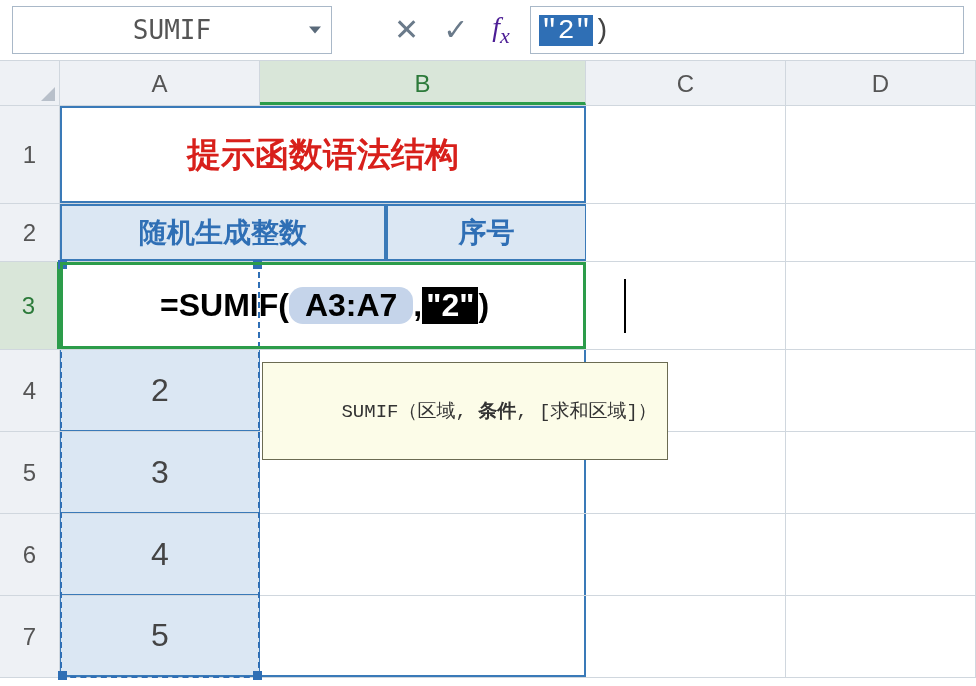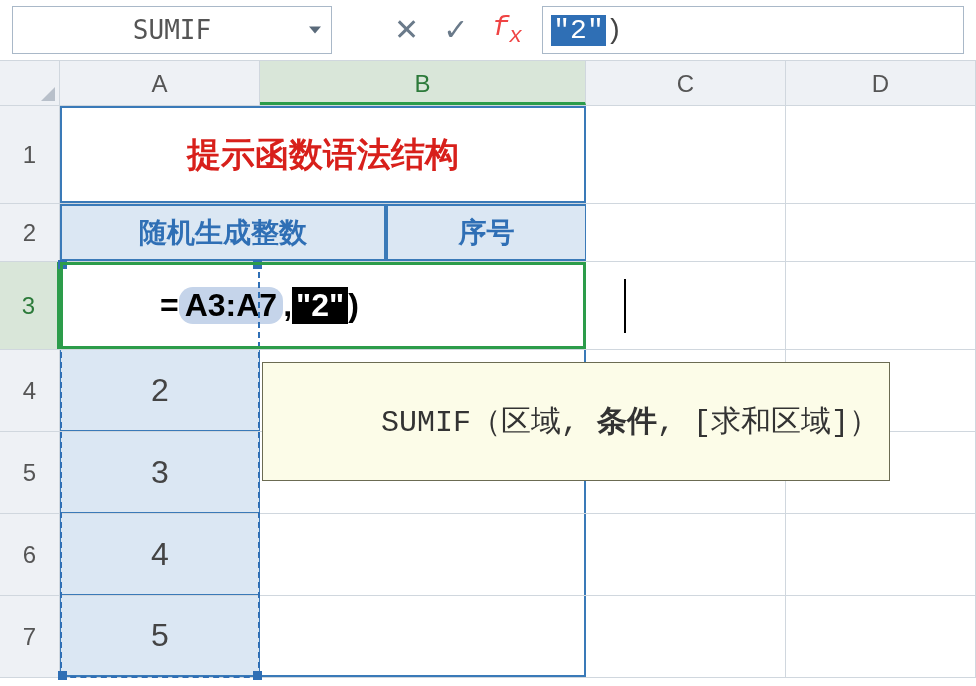--- a/index.html
+++ b/index.html
@@ -54,22 +54,22 @@
       font-size: 30px;
       color: #6a7a8a;
       cursor: pointer;
       line-height: 1;
       font-family: "Segoe UI Symbol", Arial, sans-serif;
     }
     .fx-btn.check { color: #6a7a8a; font-size: 30px; }
     .fx-label {
       font-style: italic;
       font-size: 28px;
-      color: #ef4444;
-      font-family: Liberation Mono, monospace;
+      color: #4c1d95;
+      font-family: Liberation Serif, serif;
     }
     .fx-label .sub { font-size: 22px; vertical-align: sub; font-style: italic; }
     .formula-bar {
       flex: 1;
       height: 48px;
       border: 1px solid #a9b8c8;
       background: #fff;
       display: flex;
       align-items: center;
       padding-left: 8px;
@@ -223,21 +223,21 @@
       padding-left: 100px;
       font-size: 32px;
       font-weight: bold;
       white-space: pre;
       z-index: 3;
     }
     .edit-box .fn { color: #000; }
     .edit-box .range-hl {
       background: #c5d4ea;
       border-radius: 14px;
-      padding: 0 6px;
+      padding: 0 16px;
       font-weight: bold;
     }
     .edit-box .crit-sel {
       background: #000;
       color: #fff;
       padding: 0 4px;
     }
     .cursor-line {
       position: absolute;
       width: 2px; height: 54px;
@@ -262,23 +262,23 @@
       width: 9px; height: 9px;
       background: #2f6fb5;
     }
 
     
     .fn-tooltip {
       position: absolute;
       background: #fcfce8;
       border: 1px solid #6b6b52;
       font-family: "SimSun", "Courier New", monospace;
-      font-size: 30px;
+      font-size: 19px;
       color: #333;
-      padding: 4px 10px;
+      padding: 13px 10px;
       white-space: pre;
       z-index: 10;
     }
     .fn-tooltip .bold { font-weight: bold; }
   </style>
 </head>
 <body>
 
 <div class="top-bar">
   <div class="name-box">
@@ -328,21 +328,21 @@
     </div>
 
     <div class="row r3" style="position:relative;">
       <div class="row-header active">3</div>
       <div class="cell colA plain" style="border:none;"></div>
       <div class="cell colB plain" style="border:none;"></div>
       <div class="cell colC plain"></div>
       <div class="cell colD plain"></div>
 
       <div class="edit-box">
-        <span class="fn">=</span><span class="range-hl">A3:A7</span><span class="fn">,</span><span class="crit-sel">"2"</span><span class="fn">)</span>
+        <span class="fn">=</span><span class="fn">SUMIF(</span><span class="range-hl">A3:A7</span><span class="fn">,</span><span class="crit-sel">"2"</span><span class="fn">)</span>
       </div>
       <div class="edit-outline"></div>
       <div class="cursor-line"></div>
     </div>
 
     <div class="row r4">
       <div class="row-header">4</div>
       <div class="cell numcell">
         <span>2</span>
       </div>

